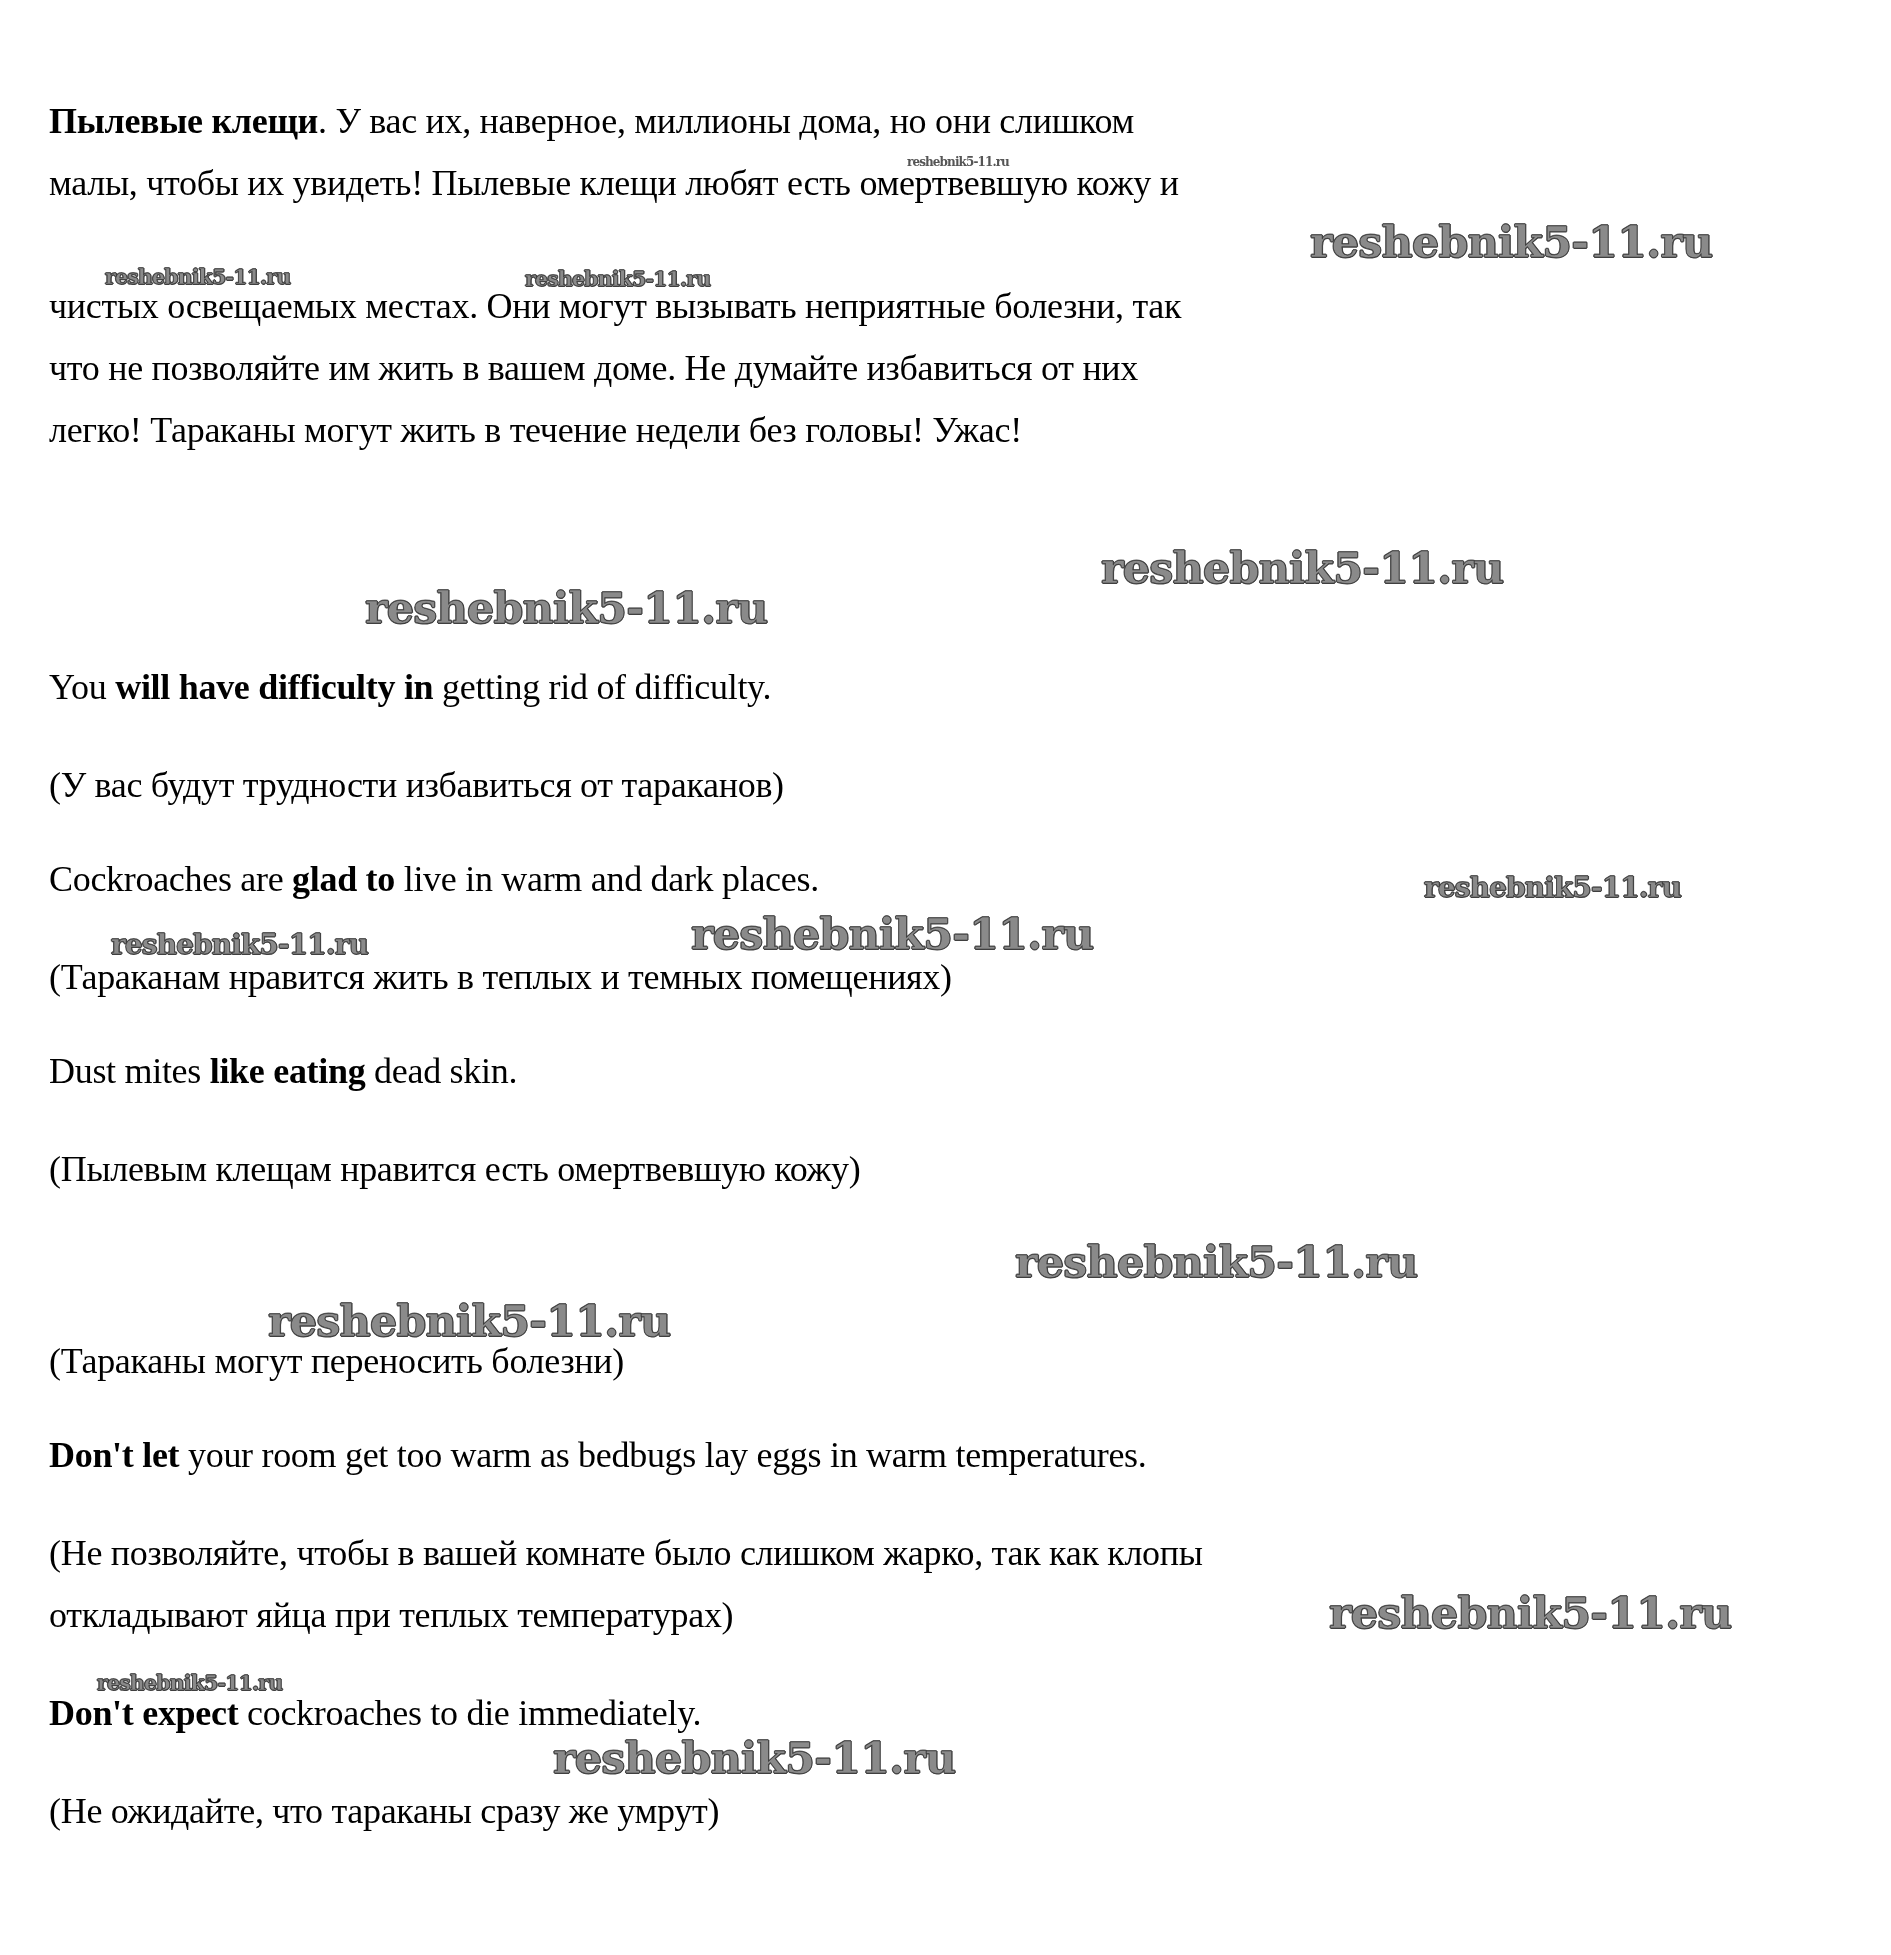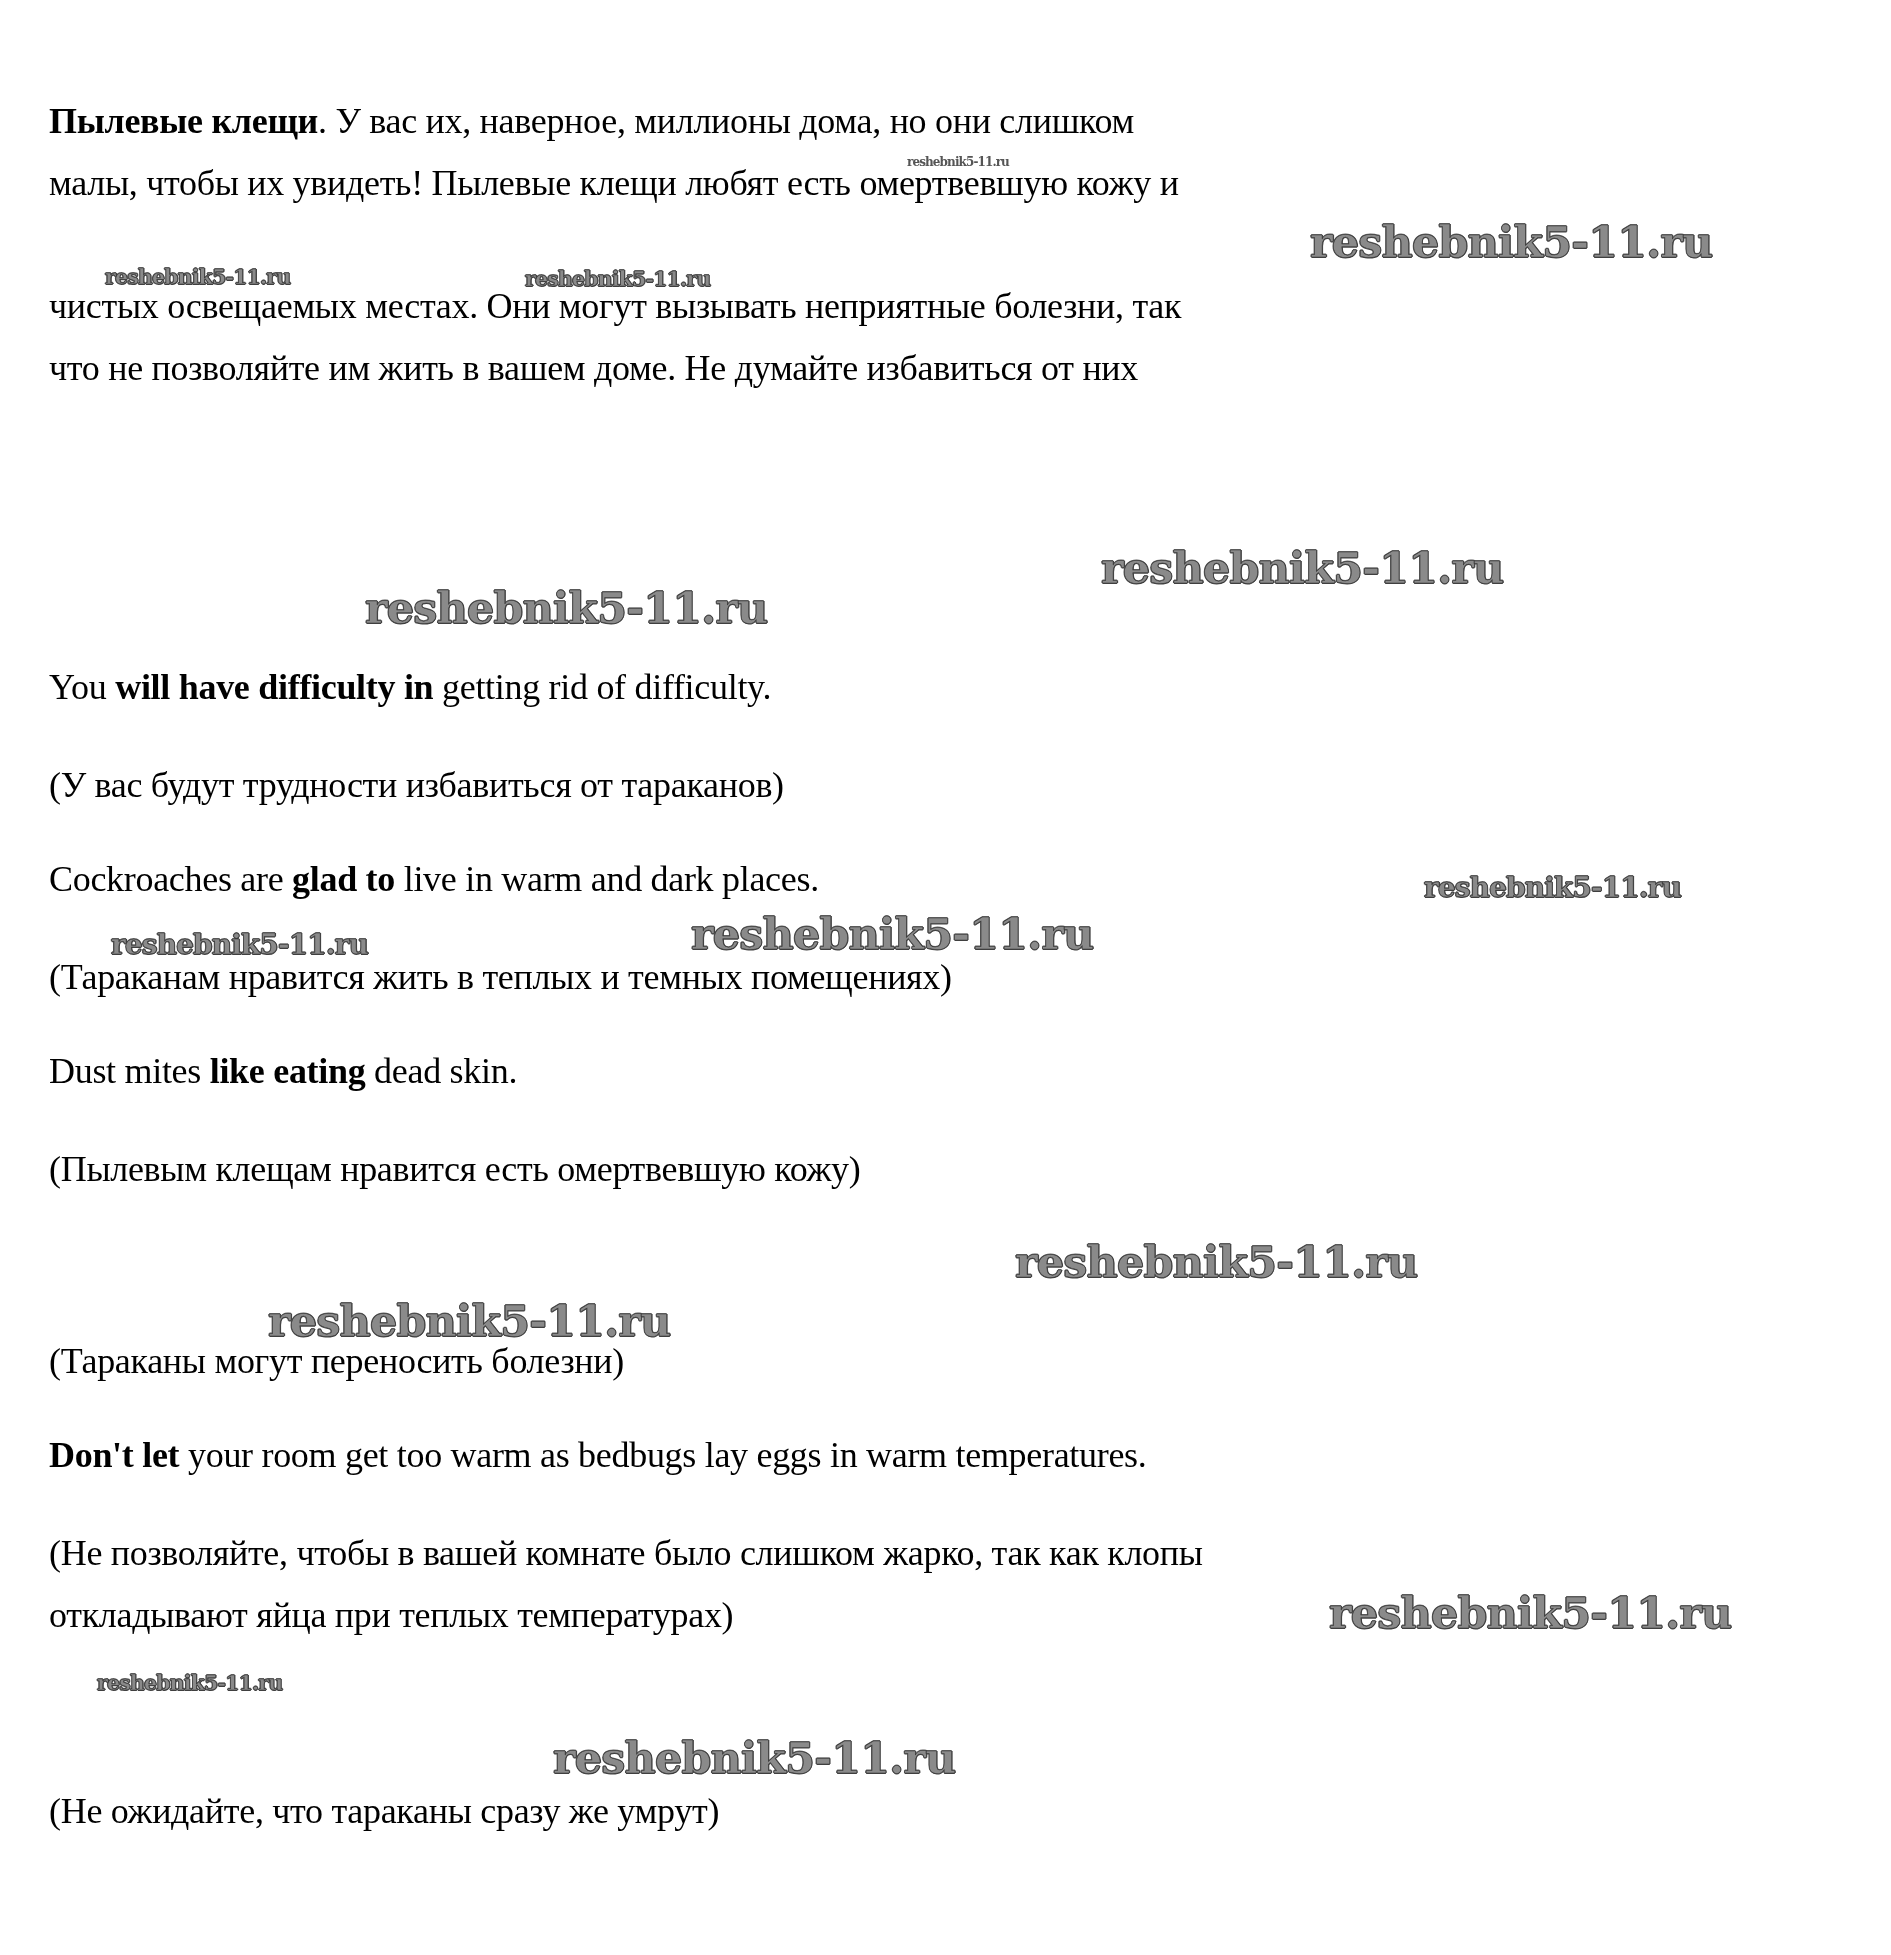--- a/index.html
+++ b/index.html
@@ -58,20 +58,21 @@
 <div class="page">
 
   <div class="para" style="top:90px;">
     <span class="line"><b>Пылевые клещи</b>. <span>У вас их, наверное, миллионы дома, но они слишком</span></span>
     <span class="line">малы, чтобы их увидеть! Пылевые клещи любят есть омертвевшую кожу и</span>
   </div>
 
   <div class="para" style="top:275px;">
     <span class="line">чистых освещаемых местах. Они могут вызывать неприятные болезни, так</span>
     <span class="line">что не позволяйте им жить в вашем доме. Не думайте избавиться от них</span>
+    <span class="line">легко! Тараканы могут жить в течение недели без головы! Ужас!</span>
   </div>
 
   <div class="para" style="top:656px;">
     <span>You </span><b>will have difficulty in</b><span> getting rid of difficulty.</span>
   </div>
   <div class="para" style="top:754px;">
     <span>(У вас будут трудности избавиться от тараканов)</span>
   </div>
 
   <div class="para" style="top:848px;">
@@ -93,20 +94,23 @@
   </div>
 
   <div class="para" style="top:1424px;">
     <span></span><b>Don't let</b><span> your room get too warm as bedbugs lay eggs in warm temperatures.</span>
   </div>
   <div class="para" style="top:1522px;">
     <span class="line">(Не позволяйте, чтобы в вашей комнате было слишком жарко, так как клопы</span>
     <span class="line">откладывают яйца при теплых температурах)</span>
   </div>
 
+  <div class="para" style="top:1682px;">
+    <span></span><b>Don't expect</b><span> cockroaches to die immediately.</span>
+  </div>
   <div class="para" style="top:1780px;">
     <span>(Не ожидайте, что тараканы сразу же умрут)</span>
   </div>
 
   <div class="wm tiny" style="left:907px; top:155px;">reshebnik5-11.ru</div>
   <div class="wm big" style="left:1310px; top:217px;">reshebnik5-11.ru</div>
   <div class="wm small" style="left:105px; top:265px;">reshebnik5-11.ru</div>
   <div class="wm small" style="left:525px; top:267px;">reshebnik5-11.ru</div>
   <div class="wm big" style="left:1101px; top:543px;">reshebnik5-11.ru</div>
   <div class="wm big" style="left:365px; top:583px;">reshebnik5-11.ru</div>

